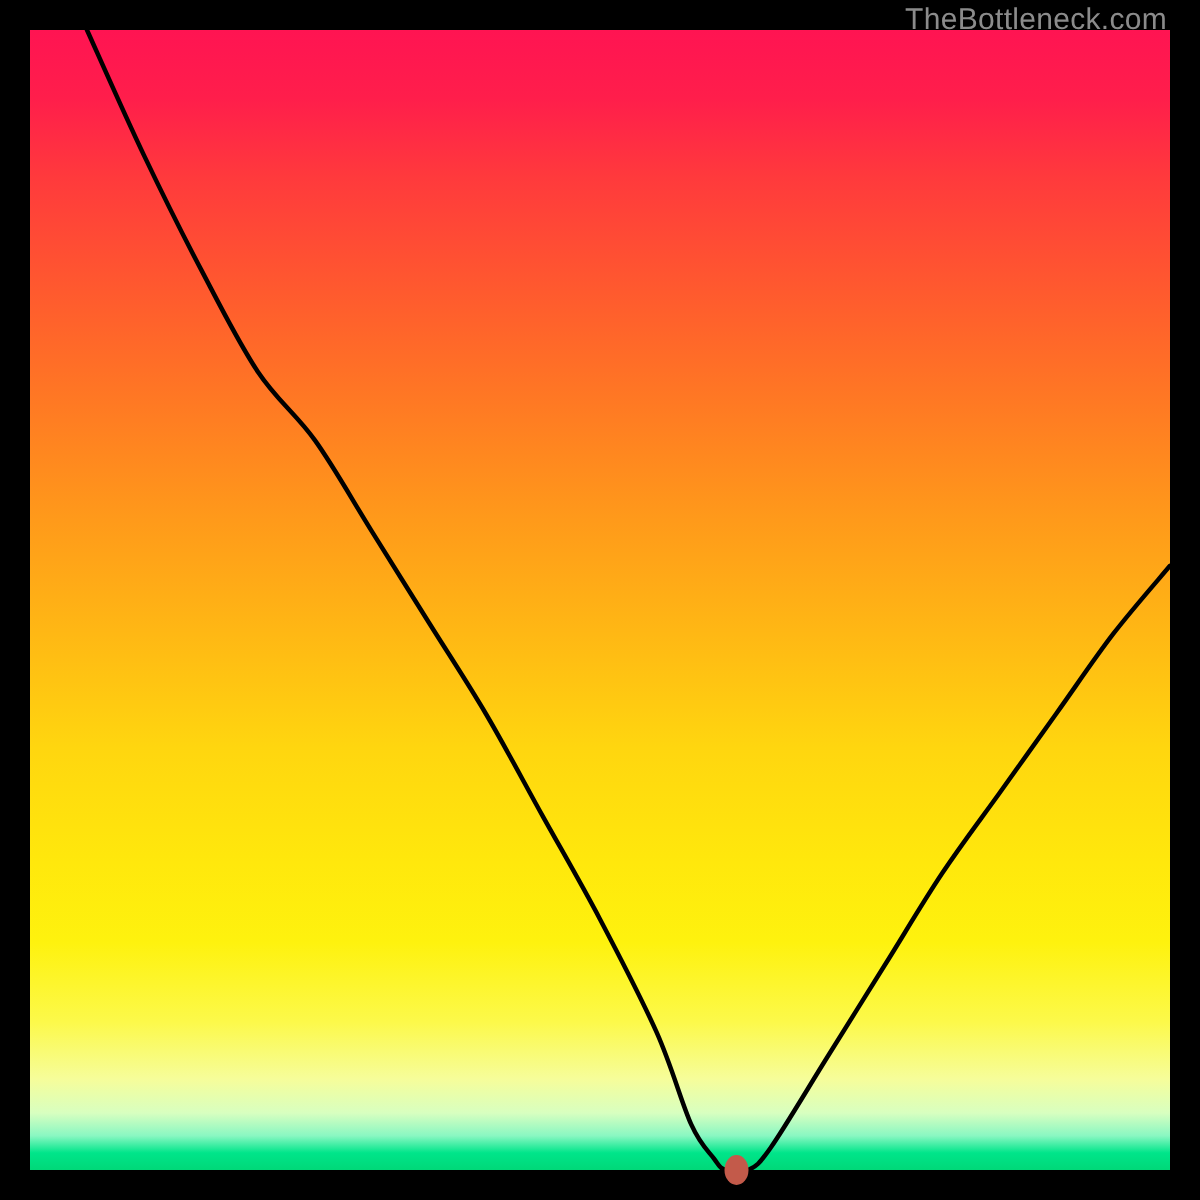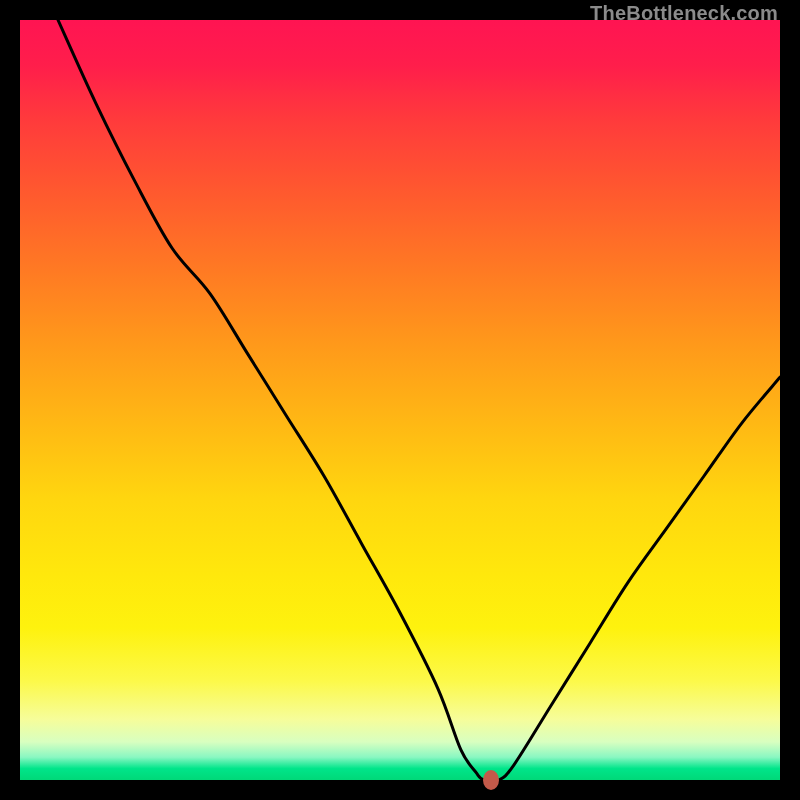--- a/index.html
+++ b/index.html
@@ -43,21 +43,21 @@
       #00e58a 98.5%,
       #00d878 100%
     );
   }
   .watermark {
     position: absolute;
     top: 2px;
     right: 22px;
     color: #8b8b8b;
     font-size: 20px;
-    font-weight: 700;
+    font-weight: 400;
     letter-spacing: 0.2px;
     user-select: none;
   }
   svg.curve {
     position: absolute;
     left: 0;
     top: 0;
     width: 760px;
     height: 760px;
   }

